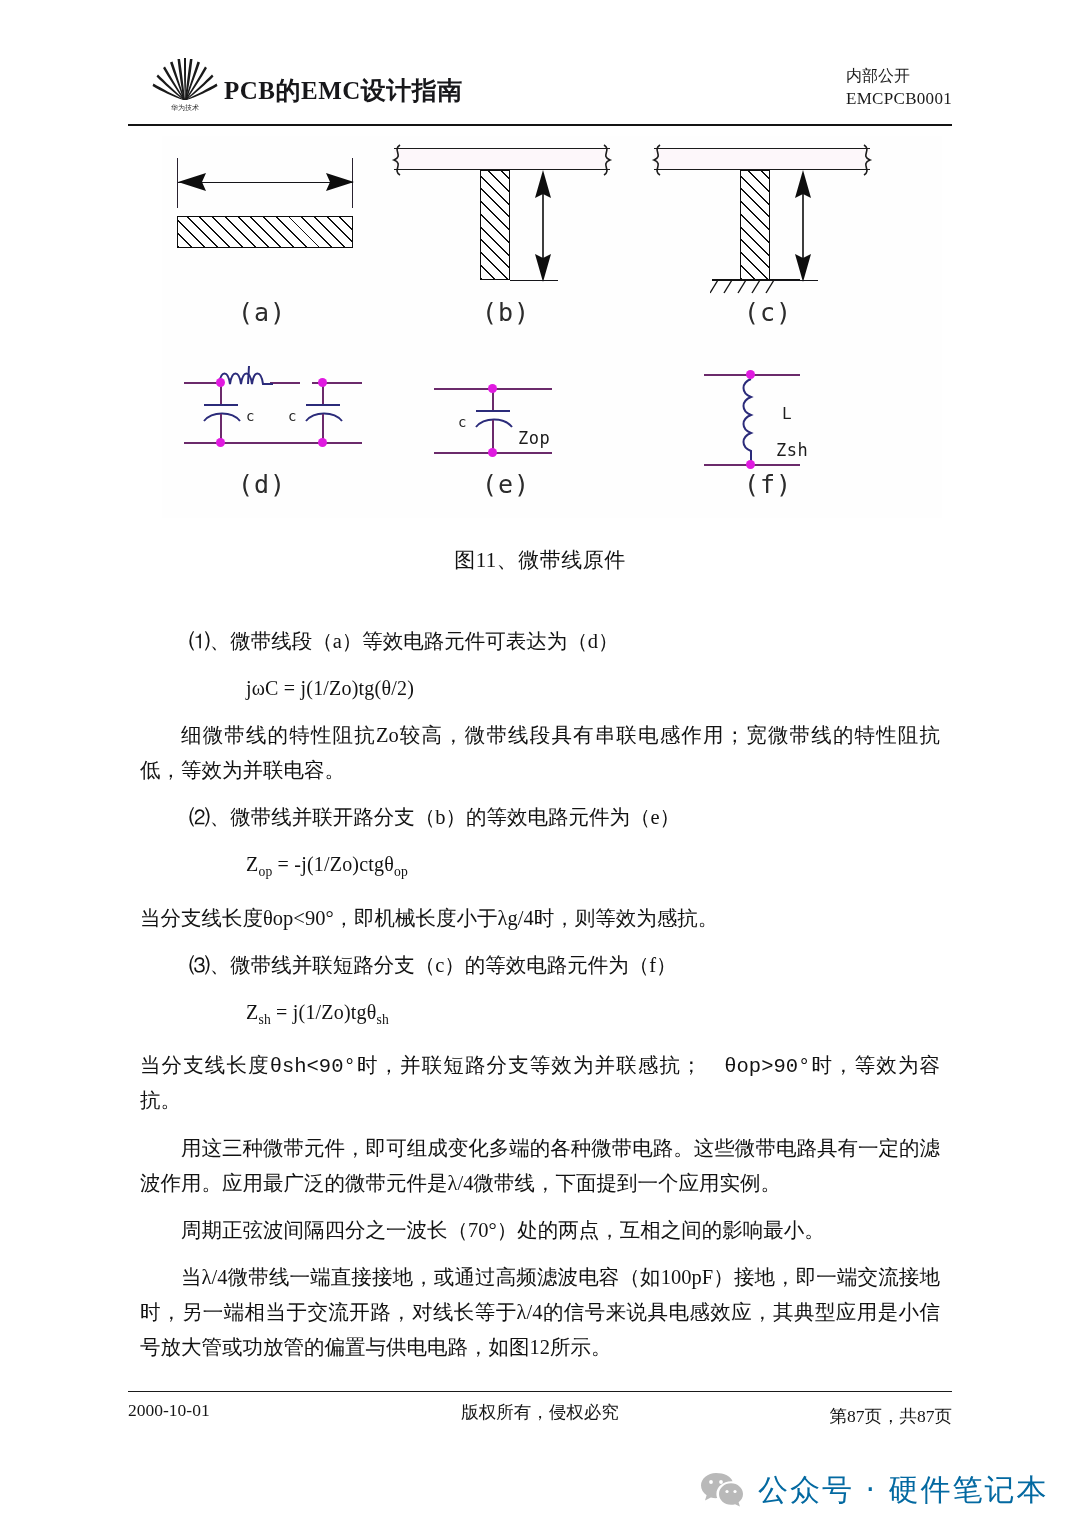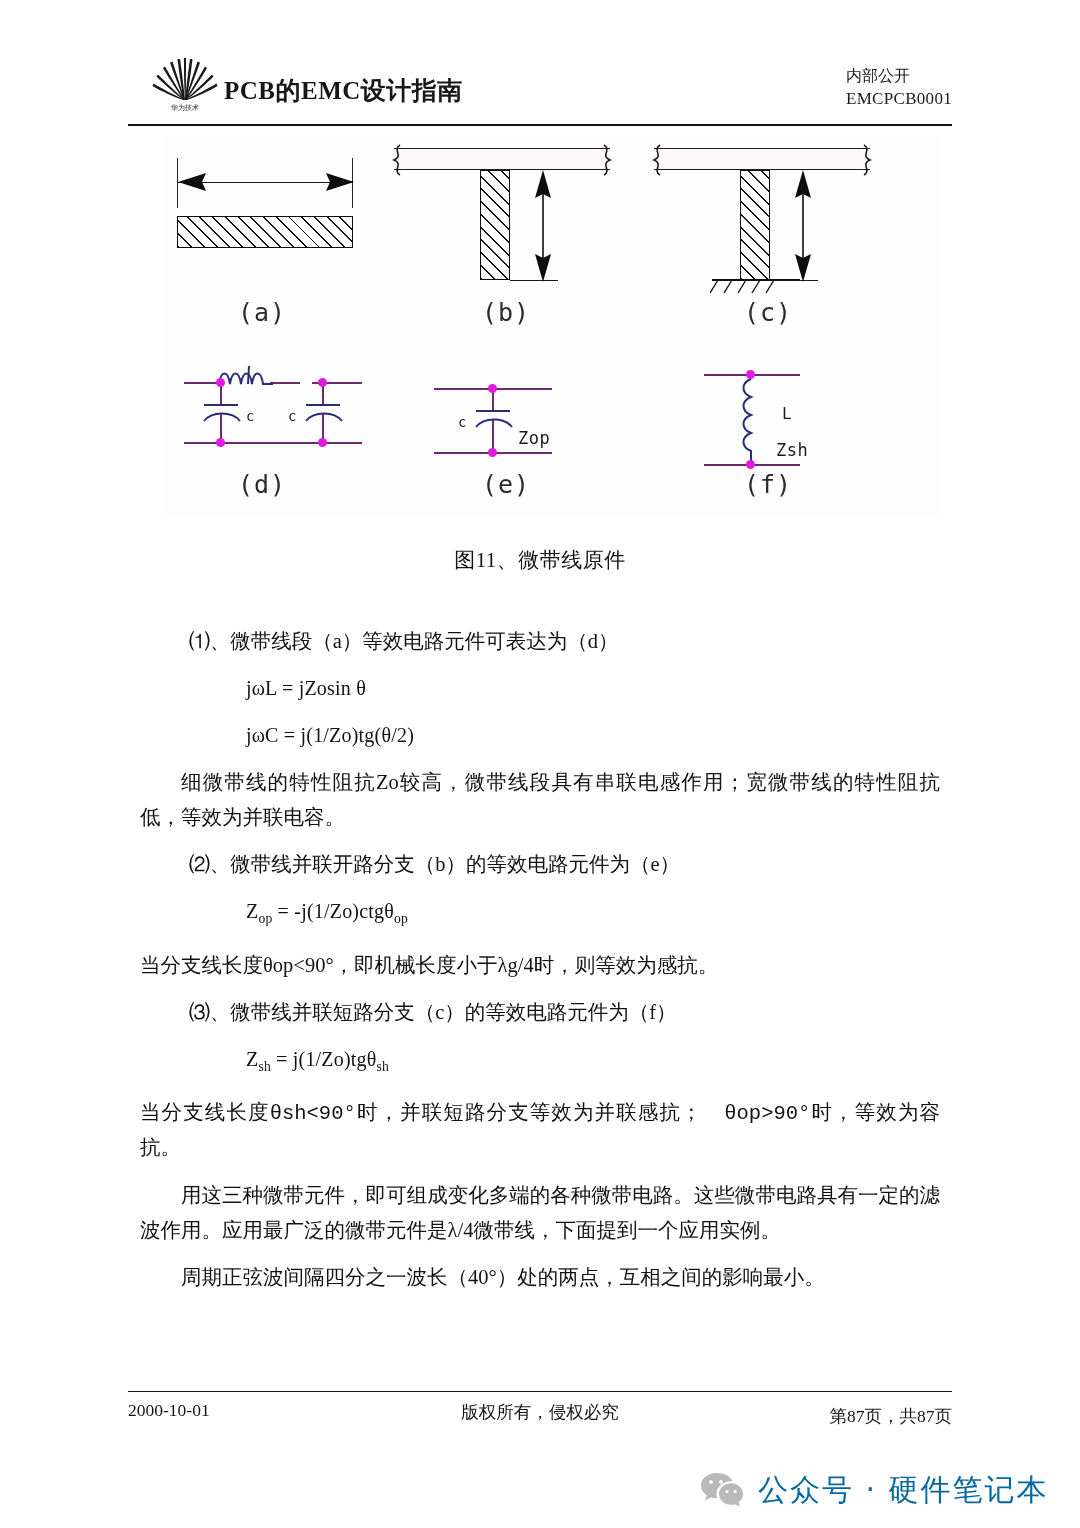--- a/index.html
+++ b/index.html
@@ -417,21 +417,20 @@
     </div>
 
   </div>
 
   <div id="fig-title">图11、微带线原件</div>
 
   <div id="body-text">
 
     <p class="p-item">⑴、微带线段（a）等效电路元件可表达为（d）</p>
 
-    <p class="formula">jωL = jZosin θ</p>
 
     <p class="formula">jωC = j(1/Zo)tg(θ/2)</p>
 
     <p class="para">细微带线的特性阻抗Zo较高，微带线段具有串联电感作用；宽微带线的特性阻抗低，等效为并联电容。</p>
 
     <p class="p-item">⑵、微带线并联开路分支（b）的等效电路元件为（e）</p>
 
     <p class="formula">
       <span>Z</span><sub>op</sub><span> = -j(1/Zo)ctgθ</span><sub>op</sub>
     </p>
@@ -441,22 +440,23 @@
     <p class="p-item">⑶、微带线并联短路分支（c）的等效电路元件为（f）</p>
 
     <p class="formula">
       <span>Z</span><sub>sh</sub><span> = j(1/Zo)tgθ</span><sub>sh</sub>
     </p>
 
     <p class="para" style="text-indent:0;font-family:Liberation Mono, monospace;">当分支线长度θsh&lt;90°时，并联短路分支等效为并联感抗；　θop&gt;90°时，等效为容抗。</p>
 
     <p class="para">用这三种微带元件，即可组成变化多端的各种微带电路。这些微带电路具有一定的滤波作用。应用最广泛的微带元件是λ/4微带线，下面提到一个应用实例。</p>
 
-    <p class="para">周期正弦波间隔四分之一波长（40°）处的两点，互相之间的影响最小。</p>
-
+    <p class="para">周期正弦波间隔四分之一波长（70°）处的两点，互相之间的影响最小。</p>
+
+    <p class="para">当λ/4微带线一端直接接地，或通过高频滤波电容（如100pF）接地，即一端交流接地时，另一端相当于交流开路，对线长等于λ/4的信号来说具电感效应，其典型应用是小信号放大管或功放管的偏置与供电电路，如图12所示。</p>
   </div>
 
   <div id="footer-rule"></div>
   <div id="footer">
     <span class="f-left">2000-10-01</span>
     <span class="f-center">版权所有，侵权必究</span>
     <span class="f-right">第87页，共87页</span>
   </div>
 
   <div id="watermark">

